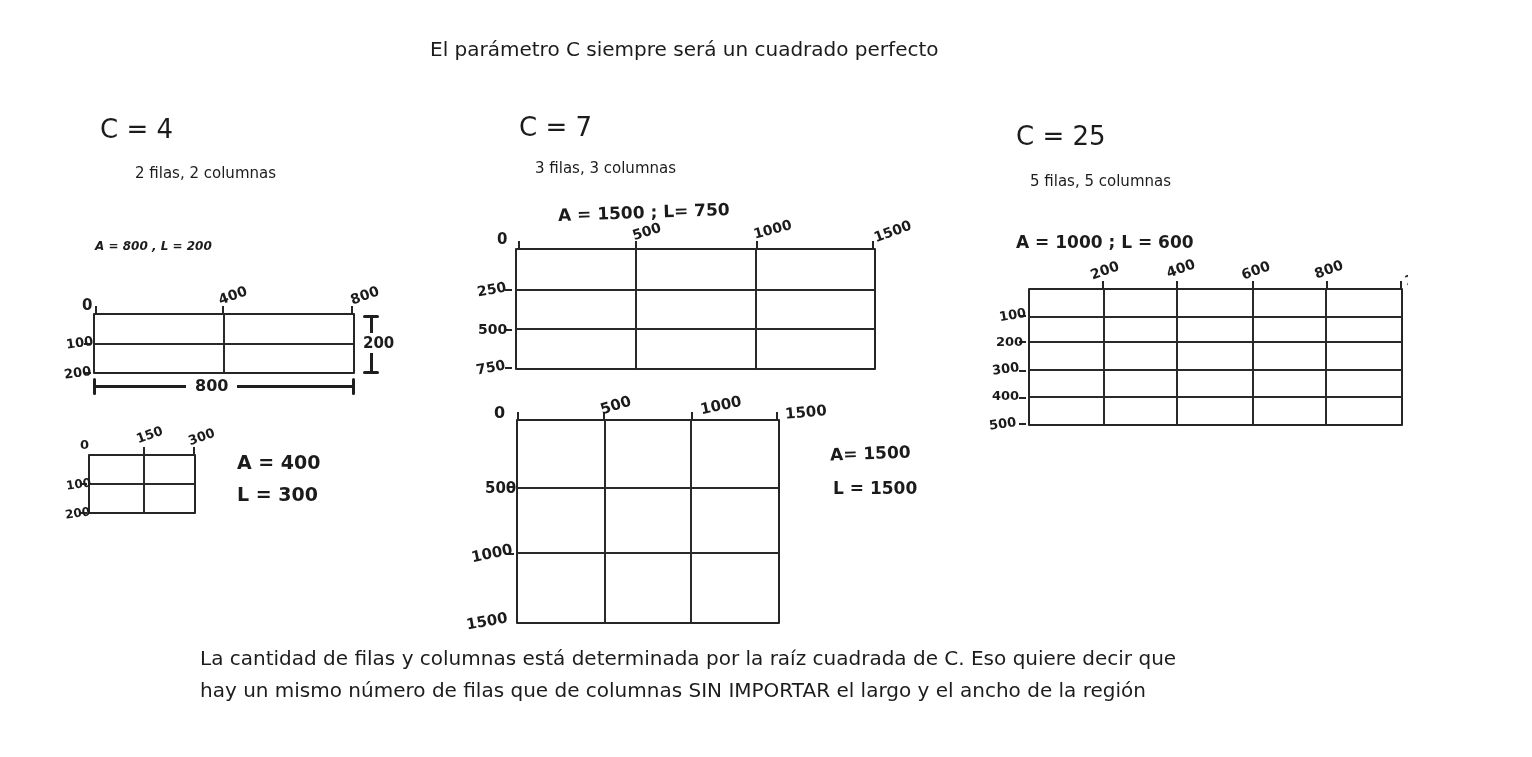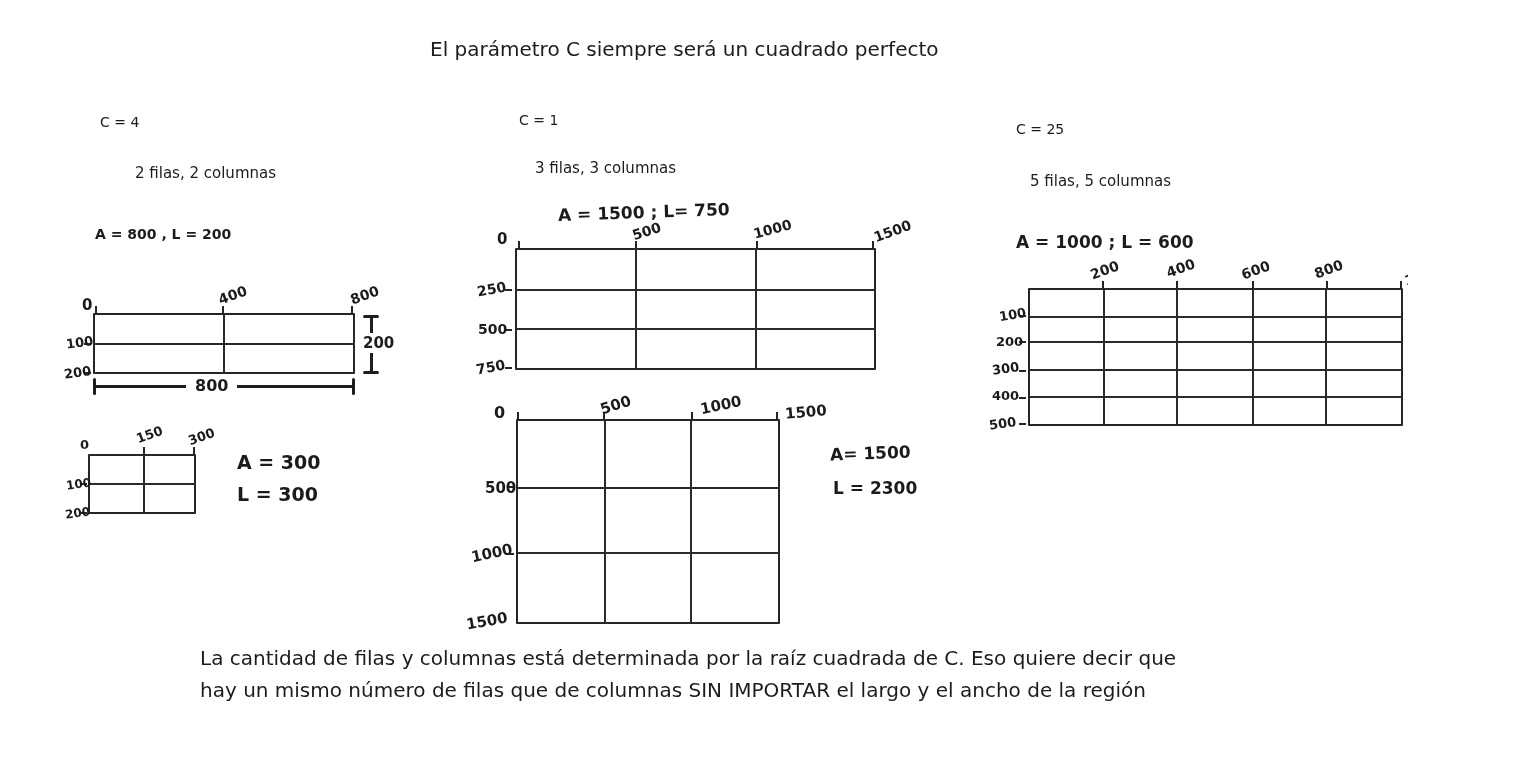--- a/index.html
+++ b/index.html
@@ -19,36 +19,36 @@
   .tickv { width:2px; height:7px; }
   .tickh { width:7px; height:2px; }
   .num { position:absolute; font-weight:700; white-space:nowrap; color:#1b1b1b; }
   .r20 { transform:rotate(-20deg); }
   .r18 { transform:rotate(-18deg); }
   .r15 { transform:rotate(-15deg); }
   .r12 { transform:rotate(-12deg); }
   .r10 { transform:rotate(-10deg); }
   .r8  { transform:rotate(-8deg); }
   .r5  { transform:rotate(-5deg); }
-  .heading { font-size:14px; font-weight:400; }
+  .heading { font-size:26px; font-weight:400; }
   .subheading { font-size:15px; font-weight:400; }
   .params { font-size:17px; font-weight:700; }
   .dim { position:absolute; background:#1f1f1f; border-radius:2px; }
   .dimlabel { position:absolute; font-weight:700; background:#ffffff; white-space:nowrap; }
 </style>
 </head>
 <body>
 
 <div id="canvas">
 
   <div class="t" style="left:430px; top:37px; font-size:20px;">El parámetro C siempre será un cuadrado perfecto</div>
 
   <div class="t heading" style="left:100px; top:114px;">C = 4</div>
   <div class="t subheading" style="left:135px; top:164px;">2 filas, 2 columnas</div>
-  <div class="t params" style="left:95px; top:226px; font-size:14px;">A = 800 ,   L = 200</div>
+  <div class="t params" style="left:95px; top:239px; font-size:12px;font-style:italic;">A = 800 ,   L = 200</div>
 
   <div class="gridw" style="left:93px; top:313px; width:262px; height:61px;">
     <div class="gbox">
       <div class="vl" style="left:calc(50% - 1px);"></div>
       <div class="hl" style="top:calc(50% - 1px);"></div>
     </div>
     <div class="tick tickv" style="left:2px; top:-7px;"></div>
     <div class="tick tickv" style="left:129px; top:-7px;"></div>
     <div class="tick tickv" style="left:258px; top:-7px;"></div>
     <div class="tick tickh" style="left:-9px; top:30px;"></div>
@@ -77,25 +77,25 @@
     </div>
     <div class="tick tickv" style="left:55px; top:-7px;"></div>
     <div class="tick tickv" style="left:105px; top:-7px;"></div>
     <div class="tick tickh" style="left:-8px; top:29px;"></div>
     <div class="tick tickh" style="left:-8px; top:58px;"></div>
     <span class="num" style="left:-8px; top:-17px; font-size:13px;">0</span>
     <span class="num r20" style="left:48px; top:-27px; font-size:13px;">150</span>
     <span class="num r20" style="left:100px; top:-25px; font-size:13px;">300</span>
     <span class="num r8" style="left:-22px; top:23px; font-size:12px;">100</span>
     <span class="num r8" style="left:-23px; top:52px; font-size:12px;">200</span>
-    <span class="num" style="left:149px; top:-3px; font-size:19px;">A = 300</span>
+    <span class="num" style="left:149px; top:-3px; font-size:19px;">A = 400</span>
     <span class="num" style="left:149px; top:29px; font-size:19px;">L = 300</span>
   </div>
 
-  <div class="t heading" style="left:519px; top:112px;">C = 1</div>
+  <div class="t heading" style="left:519px; top:112px;">C = 7</div>
   <div class="t subheading" style="left:535px; top:159px;">3 filas, 3 columnas</div>
 
   <div class="gridw" style="left:515px; top:248px; width:361px; height:122px;">
     <span class="num" style="left:43px; top:-46px; font-size:17px; transform:rotate(-2deg);">A = 1500 ;   L= 750</span>
     <div class="gbox">
       <div class="vl" style="left:calc(33.4% - 1px);"></div>
       <div class="vl" style="left:calc(67% - 1px);"></div>
       <div class="hl" style="top:calc(34.3% - 1px);"></div>
       <div class="hl" style="top:calc(67% - 1px);"></div>
     </div>
@@ -129,21 +129,21 @@
     <div class="tick tickh" style="left:-9px; top:67px;"></div>
     <div class="tick tickh" style="left:-9px; top:134px;"></div>
     <span class="num" style="left:-22px; top:-16px; font-size:16px;">0</span>
     <span class="num r18" style="left:84px; top:-23px; font-size:15px;">500</span>
     <span class="num r12" style="left:184px; top:-23px; font-size:15px;">1000</span>
     <span class="num r5" style="left:269px; top:-16px; font-size:15px;">1500</span>
     <span class="num" style="left:-31px; top:60px; font-size:15px;">500</span>
     <span class="num r12" style="left:-45px; top:125px; font-size:15px;">1000</span>
     <span class="num r10" style="left:-50px; top:193px; font-size:15px;">1500</span>
     <span class="num" style="left:314px; top:24px; font-size:17px; transform:rotate(-2deg);">A= 1500</span>
-    <span class="num" style="left:317px; top:59px; font-size:17px;">L = 2300</span>
+    <span class="num" style="left:317px; top:59px; font-size:17px;">L = 1500</span>
   </div>
 
   <div class="t heading" style="left:1016px; top:121px;text-align:right;">C = 25</div>
   <div class="t subheading" style="left:1030px; top:172px;">5 filas, 5 columnas</div>
   <div class="t params" style="left:1016px; top:232px;">A = 1000   ;    L = 600</div>
 
   <div class="gridw" style="left:1028px; top:288px; width:375px; height:138px;">
     <div class="gbox">
       <div class="vl" style="left:calc(20% - 1px);"></div>
       <div class="vl" style="left:calc(39.7% - 1px);"></div>

